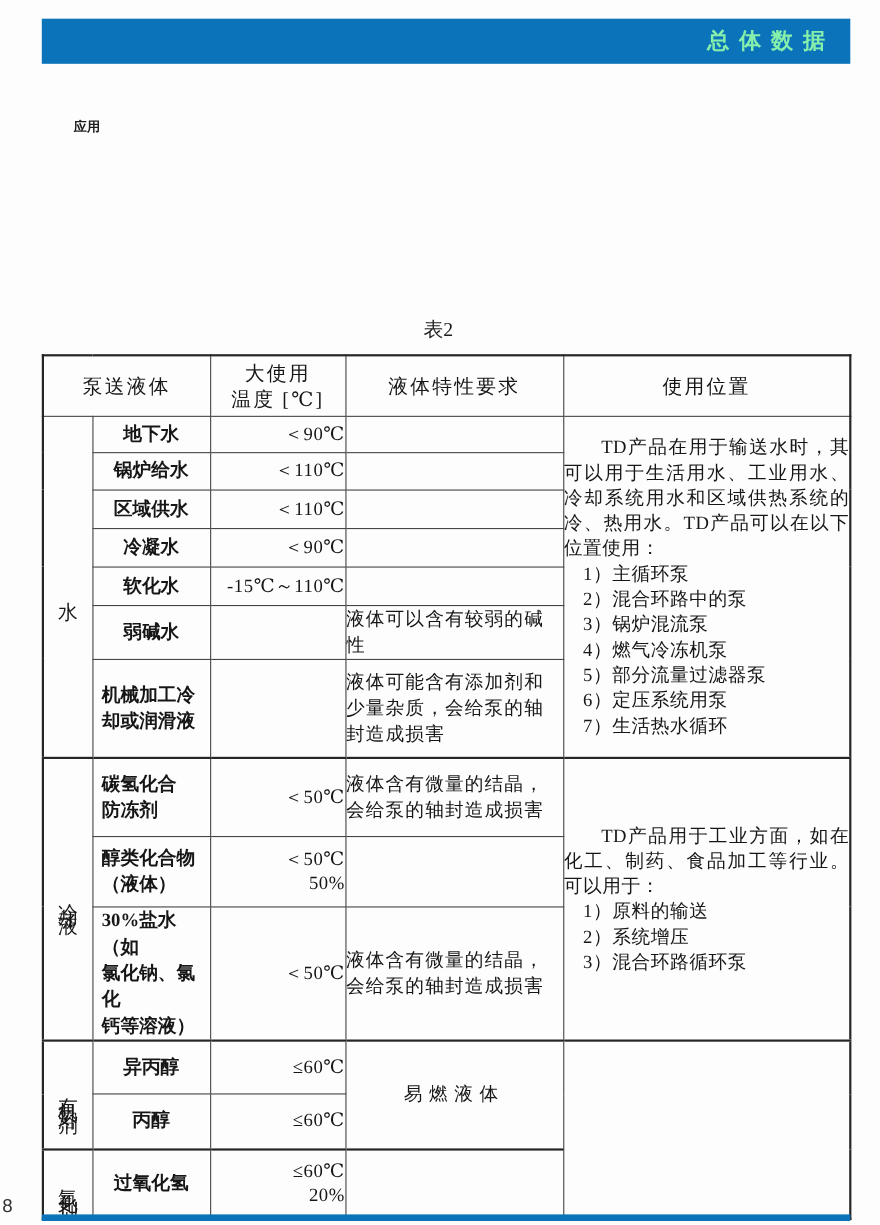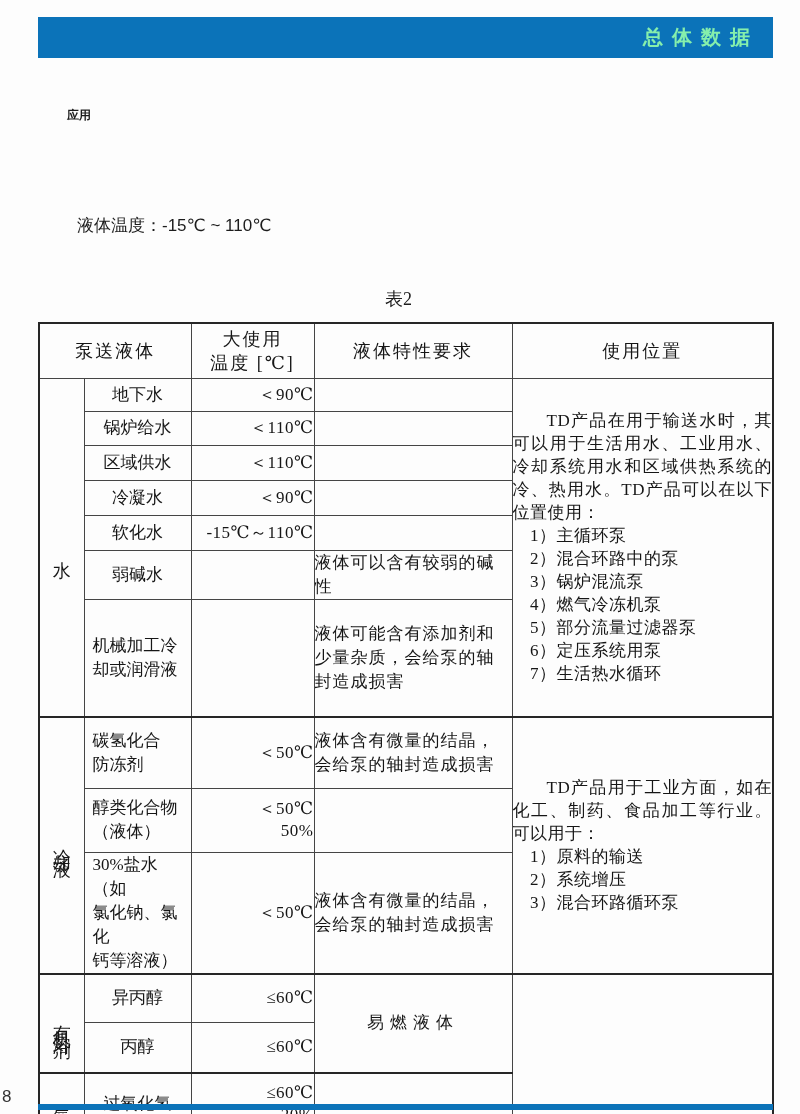--- a/index.html
+++ b/index.html
@@ -67,21 +67,21 @@
   thead th{
     font-weight:normal;font-size:18px;letter-spacing:2px;
     text-align:center;line-height:24px;white-space:pre-line;
   }
 
   td.gcell{text-align:center;}
   .vert{
     writing-mode:vertical-rl;text-orientation:upright;
     letter-spacing:5px;font-size:18px;display:inline-block;
   }
-  td.name{text-align:center;white-space:pre-line;line-height:24px;}
+  td.name{text-align:center;white-space:pre-line;line-height:24px;font-weight:bold;}
   td.name.left{text-align:left;padding-left:8px;}
   td.temp{text-align:right;white-space:pre-line;line-height:22px;letter-spacing:0.5px;}
   td.req{
     text-align:left;padding:4px 8px;letter-spacing:1px;
     line-height:24px;
   }
   td.req.center{text-align:center;letter-spacing:6px;padding:0;}
   td.usage{
     vertical-align:middle;text-align:justify;
     padding:4px 9px;line-height:23px;letter-spacing:0.5px;
@@ -103,21 +103,20 @@
 
 <div class="page">
 
   <header class="topbar">
     <span class="title">总体数据</span>
   </header>
 
   <h2 class="app-heading">应用</h2>
 
 
-  <p class="temp-line">液体温度：-15℃ ~ 110℃</p>
 
 
   <div class="table-caption">表2</div>
 
   <table class="liquids">
     <colgroup>
       <col style="width:45px">
       <col style="width:107px">
       <col style="width:123px">
       <col style="width:198px">
@@ -166,21 +165,21 @@
       <tr style="height:35px">
         <td class="name">软化水</td>
         <td class="temp">-15℃～110℃</td>
         <td class="req"></td>
       </tr>
       <tr style="height:35px">
         <td class="name">弱碱水</td>
         <td class="temp"></td>
         <td class="req">液体可以含有较弱的碱性</td>
       </tr>
-      <tr style="height:118px">
+      <tr style="height:90px">
         <td class="name left">机械加工冷
 却或润滑液</td>
         <td class="temp"></td>
         <td class="req">液体可能含有添加剂和少量杂质，会给泵的轴封造成损害</td>
       </tr>
 
       <tr class="gsep" style="height:71px">
         <td class="gcell" rowspan="3"><span class="vert">冷却液</span></td>
         <td class="name left">碳氢化合
 防冻剂</td>

